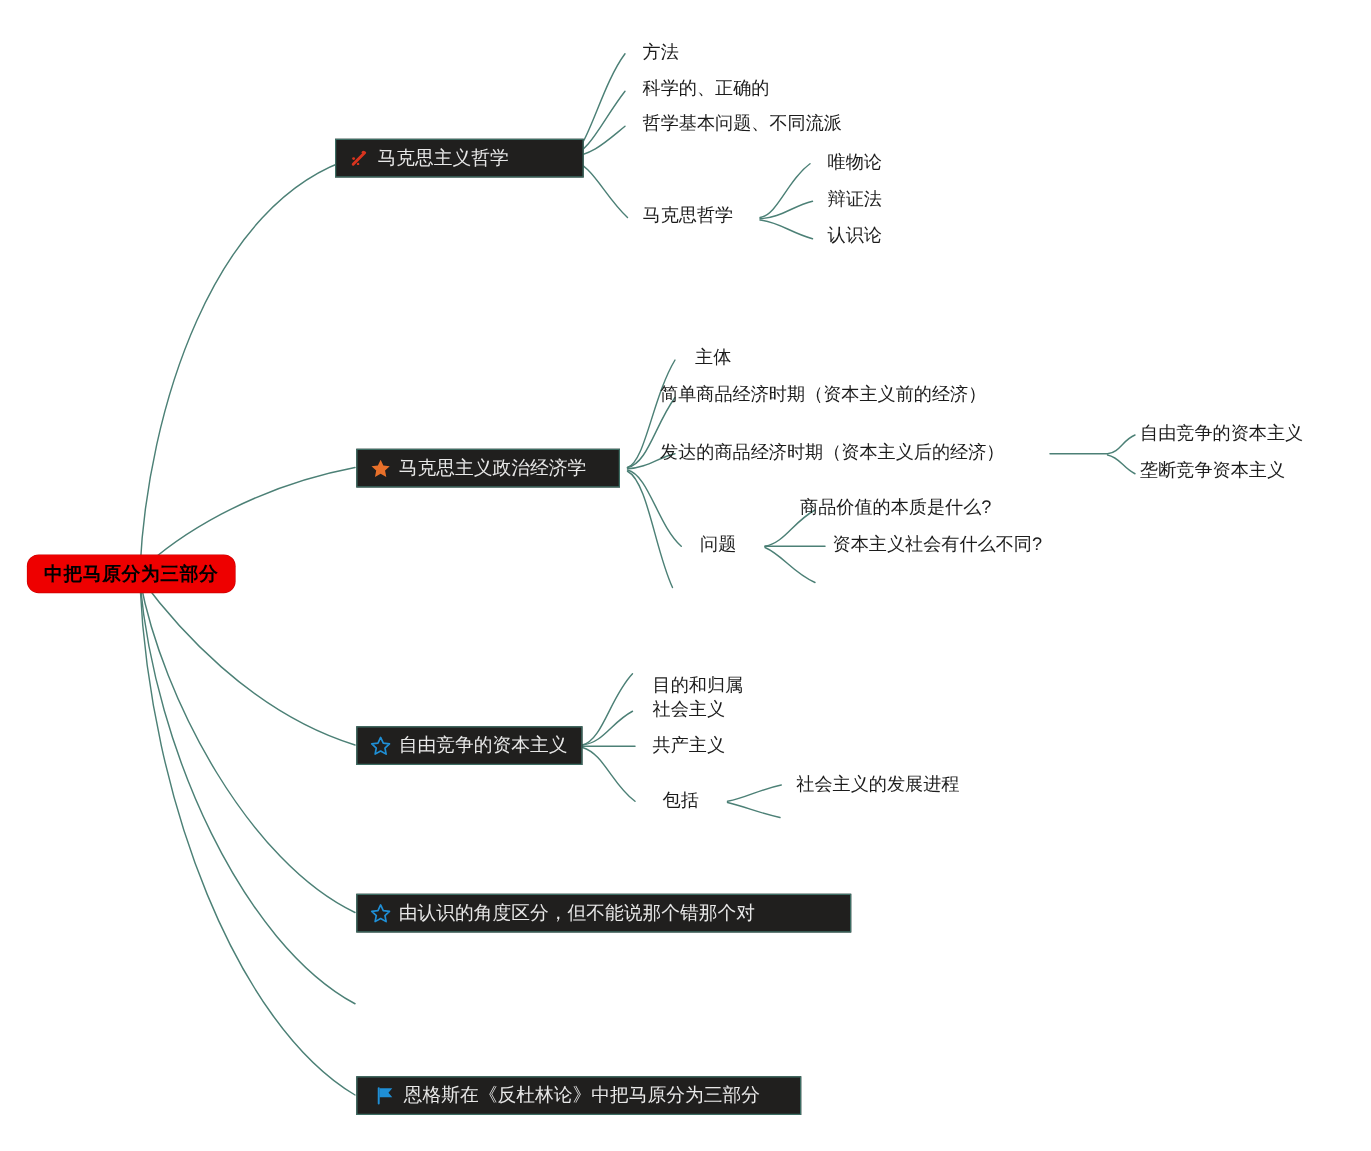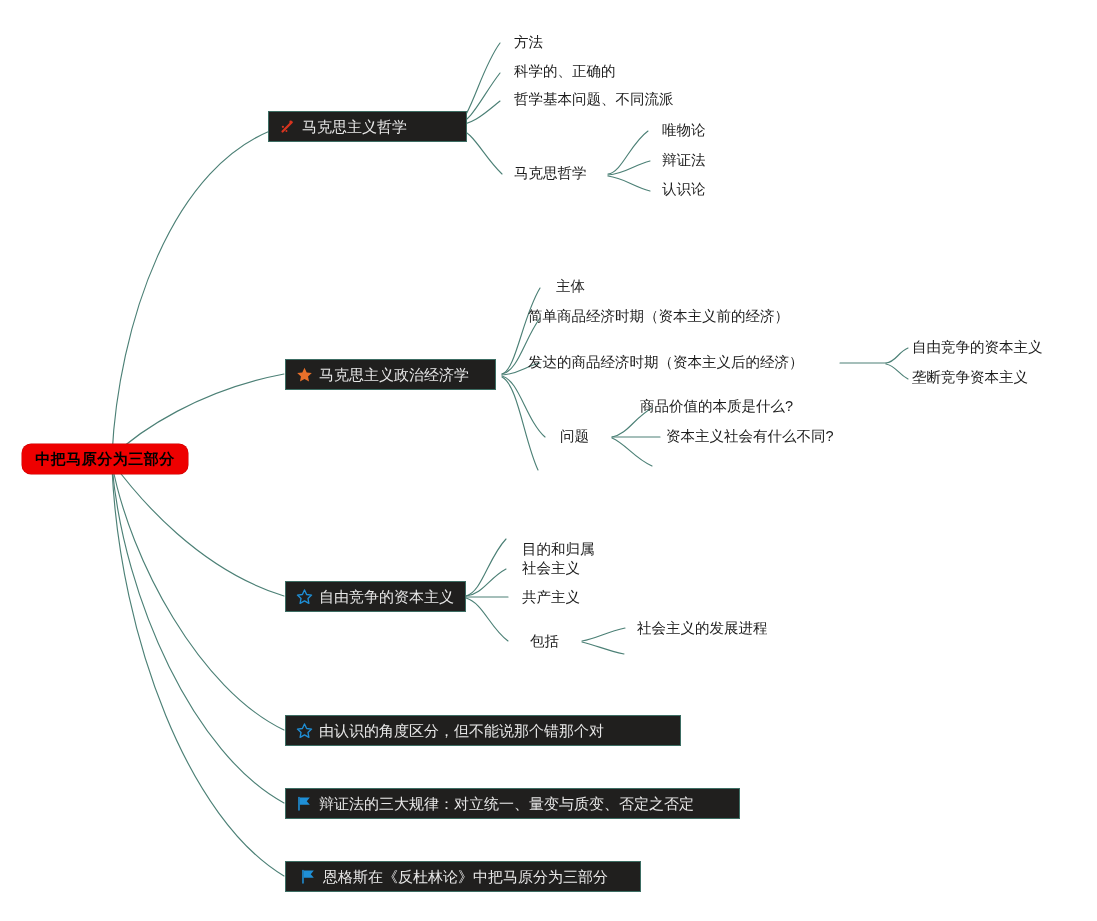--- a/index.html
+++ b/index.html
@@ -196,33 +196,24 @@
 
   <div class="branch-node" style="left:285px; top:715px; width:396px; height:31px;">
     <span class="node-icon">
       <svg width="17" height="17" viewBox="0 0 24 24">
         <polygon points="12,2.8 15,9.2 22,10 16.9,14.7 18.2,21.6 12,18.1 5.8,21.6 7.1,14.7 2,10 9,9.2" fill="none" stroke="#1f8fd6" stroke-width="1.9" stroke-linejoin="round"></polygon>
       </svg>
     </span>
     <span class="node-label">由认识的角度区分，但不能说那个错那个对</span>
   </div>
 
-  <div class="branch-node" style="left:285px; top:788px; width:455px; height:31px;">
+
+  <div class="branch-node" style="left:285px; top:861px; width:356px; height:31px;padding-left:12px;">
     <span class="node-icon">
       <svg width="17" height="17" viewBox="0 0 24 24">
         <path d="M4.2,3.5 L4.2,21 " stroke="#1f8fd6" stroke-width="2.2" stroke-linecap="round"></path>
         <path d="M5.2,3.6 L19.5,3.6 L15.2,8.7 L19.5,13.8 L5.2,13.8 Z" fill="#1f8fd6"></path>
       </svg>
     </span>
-    <span class="node-label">辩证法的三大规律：对立统一、量变与质变、否定之否定</span>
-  </div>
-
-  <div class="branch-node" style="left:285px; top:861px; width:356px; height:31px;padding-left:12px;">
-    <span class="node-icon">
-      <svg width="17" height="17" viewBox="0 0 24 24">
-        <path d="M4.2,3.5 L4.2,21 " stroke="#1f8fd6" stroke-width="2.2" stroke-linecap="round"></path>
-        <path d="M5.2,3.6 L19.5,3.6 L15.2,8.7 L19.5,13.8 L5.2,13.8 Z" fill="#1f8fd6"></path>
-      </svg>
-    </span>
     <span class="node-label">恩格斯在《反杜林论》中把马原分为三部分</span>
   </div>
 
 </div>
 
 </body></html>

